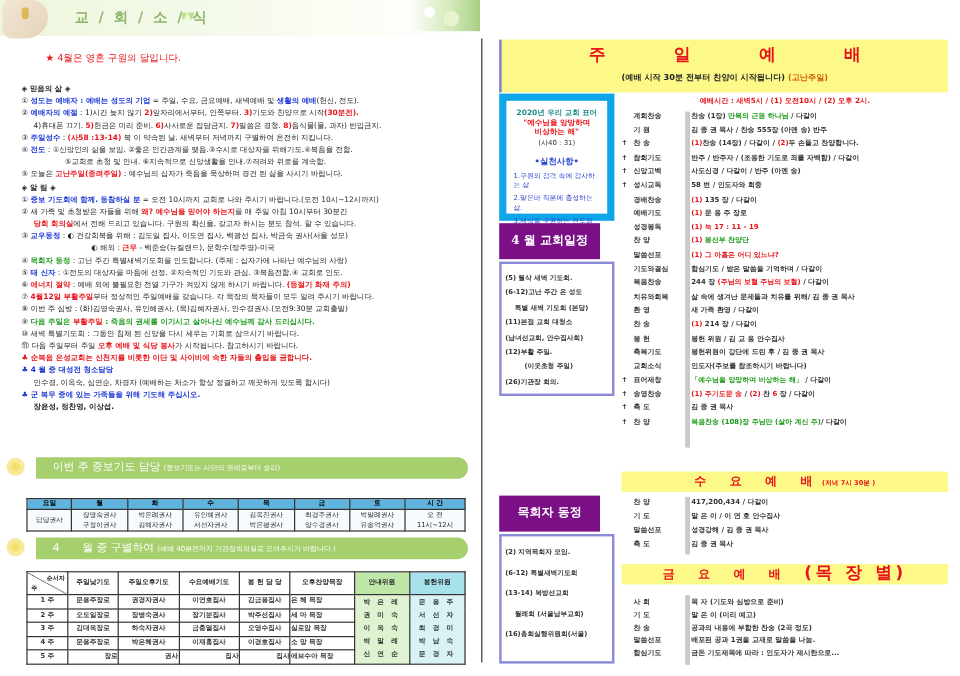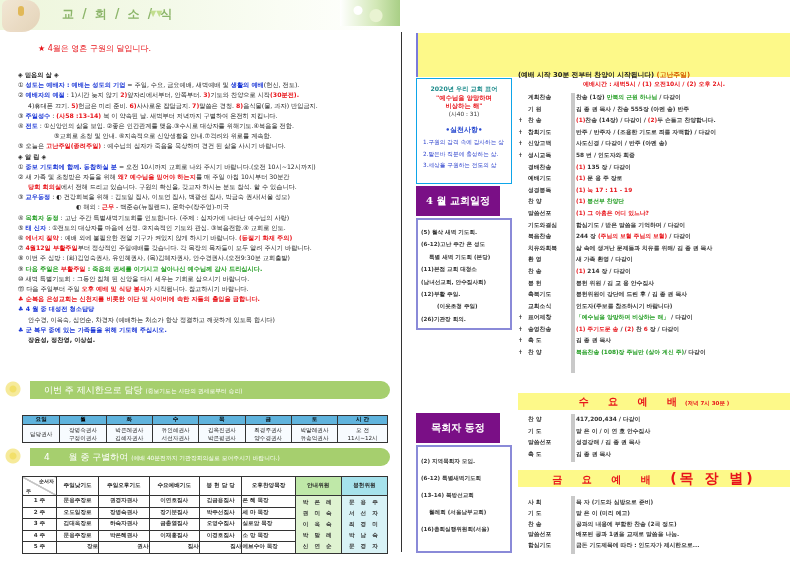--- a/index.html
+++ b/index.html
@@ -36,23 +36,23 @@
 .svc-table .diag{position:relative;font-size:5px}
 .svc-table .diag span.a{position:absolute;right:2px;top:1px}
 .svc-table .diag span.b{position:absolute;left:3px;bottom:1px}
 .svc-table th.gn{background:#bfe8a8}
 .svc-table th.bu{background:#a6e2ec}
 .svc-table td.gn{background:#dff3d1;letter-spacing:2px;line-height:11px}
 .svc-table td.bu{background:#d8f2f6;letter-spacing:2px;line-height:11px}
 
 .sunday-head{position:absolute;left:16px;top:33px;width:374px;height:44px;background:#fdf989;border-left:2px solid #7a7adb}
 .sunday-title{position:absolute;left:0;width:100%;top:4px;text-align:center;font-size:14px;color:#e8141a;font-weight:bold;letter-spacing:26px;padding-left:26px}
-.sunday-sub{position:absolute;left:0;width:100%;top:37px;text-align:center;font-size:6.8px;font-weight:bold;color:#222}
+.sunday-sub{position:absolute;left:0;width:100%;top:27px;text-align:center;font-size:6.8px;font-weight:bold;color:#222}
 .sunday-sub .or{color:#d45a00}
-.practice-box{position:absolute;left:16px;top:78px;width:96px;height:100px;border:1px solid #0ea5e9}
+.practice-box{position:absolute;left:16px;top:78px;width:96px;height:100px;border:6px solid #0ea5e9}
 .motto-in{text-align:center;padding-top:6px}
 .practice-title{text-align:center;font-size:7px;color:#2a4bd0;font-weight:bold;margin-top:6px}
 .practice-list{font-size:5.7px;color:#2a3fcc;padding:4px 6px 0 6px;line-height:7.5px}
 .practice-list div{margin-bottom:4px}
 .purple{position:absolute;left:16px;width:84px;height:30px;background:#7a0f86;color:#fff;font-weight:bold;font-size:10px;text-align:center;line-height:30px;font-family:"DejaVu Serif",serif}
 .sched{position:absolute;left:16px;width:96px;border:2px solid #8a8ad8;font-size:5.6px;padding:6px 3px;line-height:12.4px;color:#333;font-weight:bold}
 .sched .c{padding-left:8px}
 .sched .cc{padding-left:12px}
 .order{position:absolute;left:118px;width:272px;font-size:5.8px}
 .order .row{height:11.6px;line-height:11.6px;position:relative;white-space:nowrap}
@@ -102,21 +102,21 @@
       <div class="ln"><span>⑪ 다음 주일부터 주일 </span><span class="rd">오후 예배 및 식당 봉사</span><span>가 시작됩니다. 참고하시기 바랍니다.</span></div>
       <div class="ln"><span class="rd">♣ 순복음 은성교회는 신천지를 비롯한 이단 및 사이비에 속한 자들의 출입을 금합니다.</span></div>
       <div class="ln"><span class="bl">♣ 4 월 중 대성전 청소담당</span></div>
       <div class="ln ind3"><span>안수경, 이옥숙, 심연순, 차경자 (예배하는 처소가 항상 정결하고 깨끗하게 있도록 합시다)</span></div>
       <div class="ln"><span class="bl">♣ 군 복무 중에 있는 가족들을 위해 기도해 주십시오.</span></div>
       <div class="ln ind3"><span class="bk">장윤성, 정찬영, 이상섭.</span></div>
     </div>
 
   <div class="banner" style="top:381px">
     <div class="flower"></div>
-    <span>이번 주 제시한으로 담당</span>
+    <span>이번 주 중보기도 담당</span>
     <small>(중보기도는 사단의 권세로부터 승리)</small>
   </div>
 
   <table class="prayer-table">
     <thead>
         <tr id="prayer-head">
           <th>요일</th>
           <th>월</th>
           <th>화</th>
           <th>수</th>
@@ -207,20 +207,21 @@
           <td style="text-align: left;">에브수아 목장</td>
         </tr>
       </tbody>
   </table>
 </div>
 
 <div class="divider"></div>
 
 <div class="page-right">
   <div class="sunday-head">
+    <div class="sunday-title">주 일 예 배</div>
     <div class="sunday-sub">
       <span>(예배 시작 30분 전부터 찬양이 시작됩니다)</span>
       <span class="or">(고난주일)</span>
     </div>
   </div>
 
   <div class="practice-box" style="height:106px">
     <div class="motto-in">
       <div class="y" style="font-size:6.2px;color:#1b8a8a;font-weight:bold">2020년 우리 교회 표어</div>
       <div style="font-size:6.3px;color:#e8141a;font-weight:bold;line-height:8px">"예수님을 앙망하며</div>

